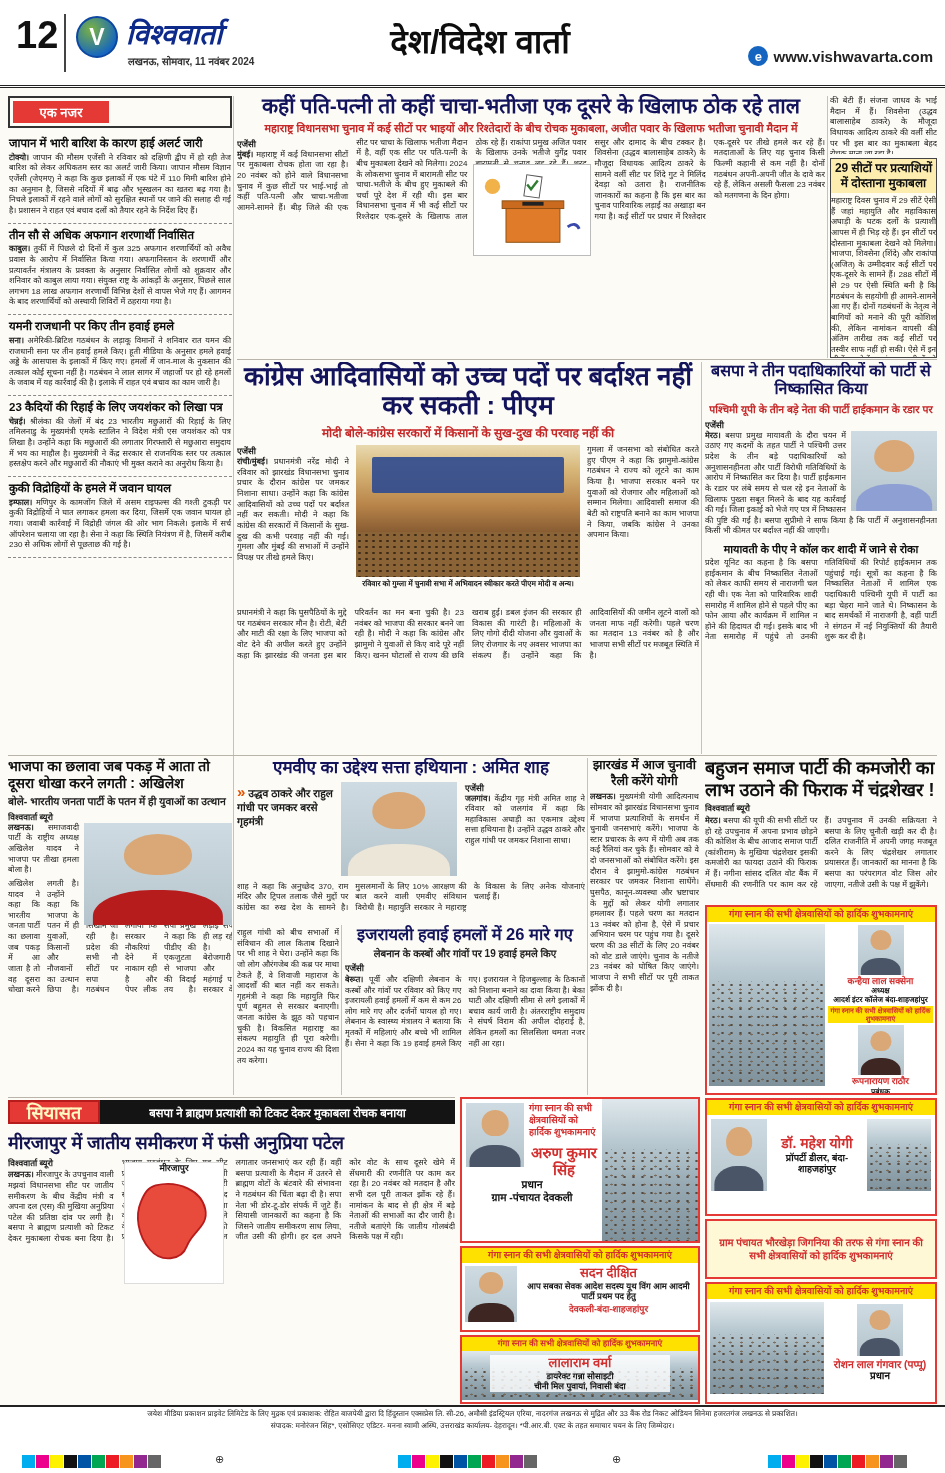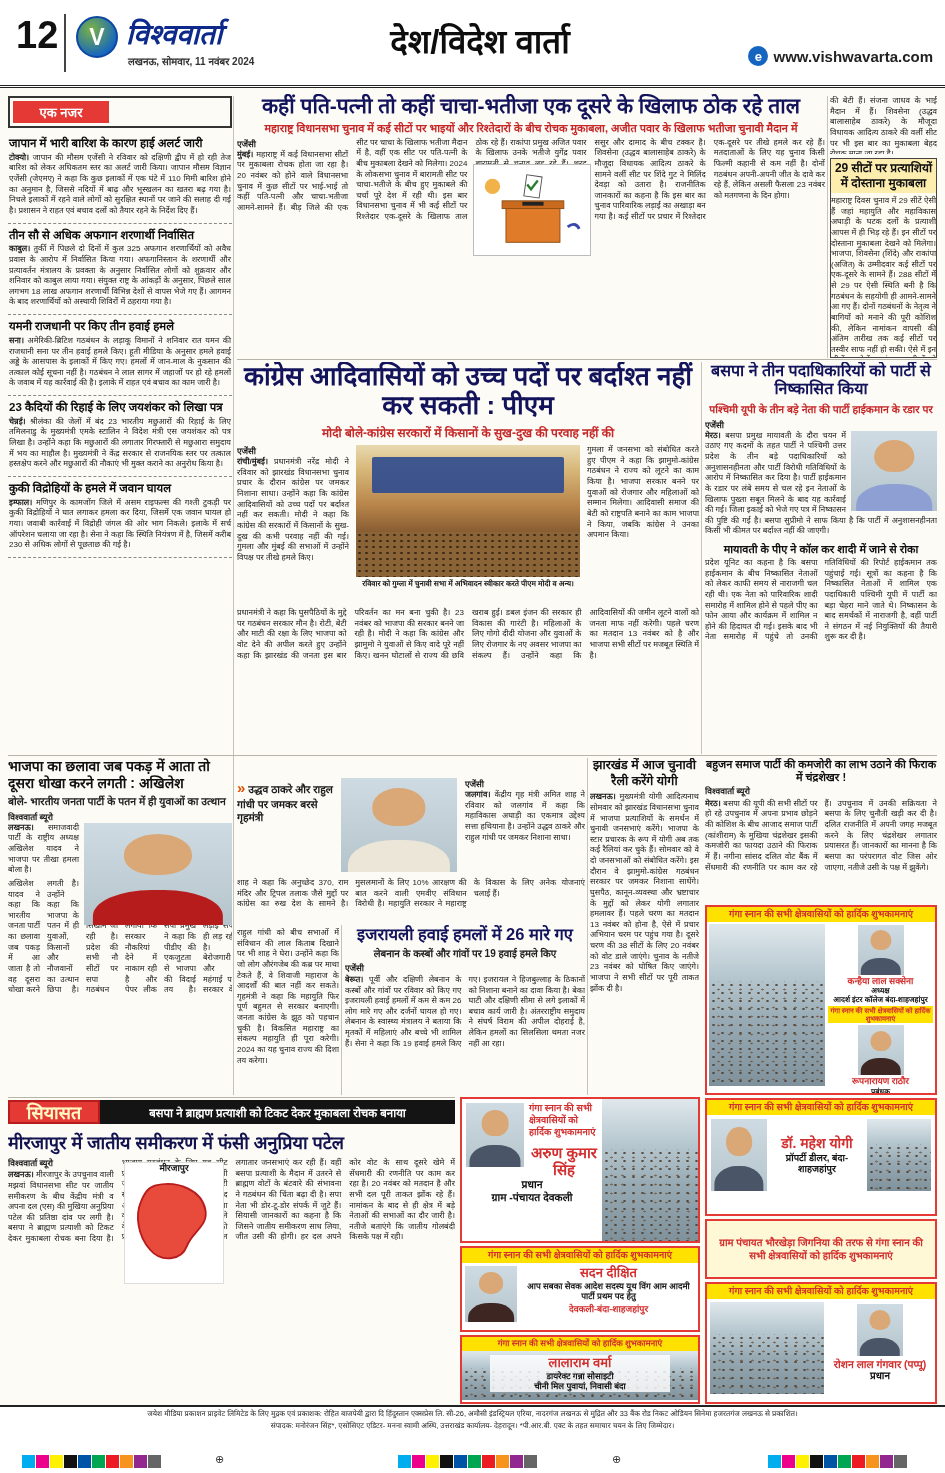--- a/index.html
+++ b/index.html
@@ -54,38 +54,38 @@
 #bsp-b2{column-count:2;column-gap:7px;height:148px}
 
 #ak{position:absolute;left:8px;top:758px;width:224px;height:338px;overflow:hidden}
 #ak-head{font-size:14px;font-weight:bold;color:#101010;line-height:1.22}
 #ak-sub{font-size:10.5px;font-weight:bold;color:#222;margin:3px 0;line-height:1.2}
 #ak-photo{float:right;width:148px;height:102px;margin:0 0 4px 5px}
 #ak-b2{column-count:2;column-gap:7px;height:126px;margin-top:3px}
 
 #shah{position:absolute;left:237px;top:758px;width:348px;height:167px;overflow:hidden}
 #sh-head{font-size:17px;font-weight:bold;color:#13135c;text-align:center;line-height:1.15}
-#sh-mid{display:flex;gap:8px;margin-top:20px;height:96px}
+#sh-mid{display:flex;gap:8px;margin-top:4px;height:96px}
 #sh-sub{width:96px;font-size:10.5px;font-weight:bold;line-height:1.3}
 #sh-sub .chev{color:#e65100;font-size:15px;font-weight:bold}
 #sh-photo{width:116px;height:94px}
 #sh-colr{flex:1}
 #sh-bot{column-count:3;column-gap:7px;height:40px;margin-top:4px}
 #shah-cont{position:absolute;left:237px;top:928px;width:102px;height:167px;overflow:hidden}
 
 #israel{position:absolute;left:345px;top:925px;width:240px;height:170px;overflow:hidden}
 #is-head{font-size:16.5px;font-weight:bold;color:#13135c;text-align:center;line-height:1.15}
 #is-sub{font-size:10px;font-weight:bold;text-align:center;margin:2px 0;color:#222}
 #is-body{column-count:2;column-gap:7px;height:110px;margin-top:2px}
 
 #yogi{position:absolute;left:590px;top:758px;width:109px;height:337px;overflow:hidden}
 #yg-head{font-size:12.5px;font-weight:bold;color:#101010;text-align:center;line-height:1.25;margin-bottom:3px}
 
 #chandra{position:absolute;left:705px;top:758px;width:232px;height:144px;overflow:hidden}
-#ch-head{font-size:11px;font-weight:bold;color:#101010;text-align:center;line-height:1.22}
+#ch-head{font-size:18px;font-weight:bold;color:#101010;text-align:left;line-height:1.22}
 #ch-body{column-count:2;column-gap:7px;height:94px;margin-top:3px}
 
 .ph{position:relative;overflow:hidden;background:#b9a888}
 .ph-rally{background:linear-gradient(180deg,#e8d9b0 0%,#d8b87a 18%,#b9854a 45%,#7a512c 72%,#4e3117 100%)}
 .ph-rally::before{content:"";position:absolute;left:7%;right:7%;top:9%;height:27%;background:#2e4a8f;opacity:.9;border-radius:2px}
 .ph-rally::after{content:"";position:absolute;left:0;right:0;bottom:0;height:34%;background-color:#8a6336;background-image:radial-gradient(#3c2a17 1px,transparent 1.6px);background-size:7px 6px}
 .ph-ganga{background:linear-gradient(180deg,#dfe8ec 0%,#b9c9d1 30%,#97aab3 60%,#7f929b 100%)}
 .ph-ganga::after{content:"";position:absolute;left:0;right:0;bottom:0;top:35%;background-image:radial-gradient(#4a3b2e 1px,transparent 1.4px),radial-gradient(#75604b 1px,transparent 1.4px);background-size:9px 8px,11px 9px;background-position:0 0,4px 4px;opacity:.85}
 .ph-port{background:linear-gradient(180deg,#cfdbe2 0%,#b5c4cc 100%);--skin:#d9a876;--dress:#4a5568}
 .ph-port::before{content:"";position:absolute;top:11%;left:50%;width:46%;height:40%;transform:translateX(-50%);background:var(--skin);border-radius:50% 50% 45% 45%}
@@ -278,20 +278,21 @@
     <div id="ak-sub">बोले- भारतीय जनता पार्टी के पतन में ही युवाओं का उत्थान</div>
     <div class="ag">विश्ववार्ता ब्यूरो</div>
     <div>
       <div id="ak-photo" class="ph ph-port akhi"></div>
       <p class="bt"><b class="dl">लखनऊ।</b> <span>समाजवादी पार्टी के राष्ट्रीय अध्यक्ष अखिलेश यादव ने भाजपा पर तीखा हमला बोला है।</span></p>
     </div>
     <div id="ak-b2" class="bt">अखिलेश यादव ने कहा कि भारतीय जनता पार्टी का छलावा जब पकड़ में आ जाता है तो वह दूसरा धोखा करने लगती है। उन्होंने कहा कि भाजपा के पतन में ही युवाओं, किसानों और नौजवानों का उत्थान छिपा है। उपचुनाव में जनता भाजपा को सबक सिखाने जा रही है। प्रदेश की सभी नौ सीटों पर सपा गठबंधन की जीत होगी। उन्होंने आरोप लगाया कि सरकार नौकरियां देने में नाकाम रही है और पेपर लीक से युवाओं का भविष्य बर्बाद हो रहा है। सपा प्रमुख ने कहा कि पीडीए की एकजुटता से भाजपा की विदाई तय है। संविधान और आरक्षण बचाने की लड़ाई सपा ही लड़ रही है। बेरोजगारी और महंगाई पर सरकार के पास कोई जवाब नहीं है।</div>
   </article>
 
   <article id="shah">
+    <h2 id="sh-head">एमवीए का उद्देश्य सत्ता हथियाना : अमित शाह</h2>
     <div id="sh-mid">
       <div id="sh-sub">
         <span class="chev">»</span>
         <span>उद्धव ठाकरे और राहुल गांधी पर जमकर बरसे गृहमंत्री</span>
       </div>
       <div id="sh-photo" class="ph ph-port shahp"></div>
       <div id="sh-colr">
         <div class="ag">एजेंसी</div>
         <p class="bt"><b class="dl">जलगांव।</b> <span>केंद्रीय गृह मंत्री अमित शाह ने रविवार को जलगांव में कहा कि महाविकास अघाड़ी का एकमात्र उद्देश्य सत्ता हथियाना है। उन्होंने उद्धव ठाकरे और राहुल गांधी पर जमकर निशाना साधा।</span></p>
       </div>

